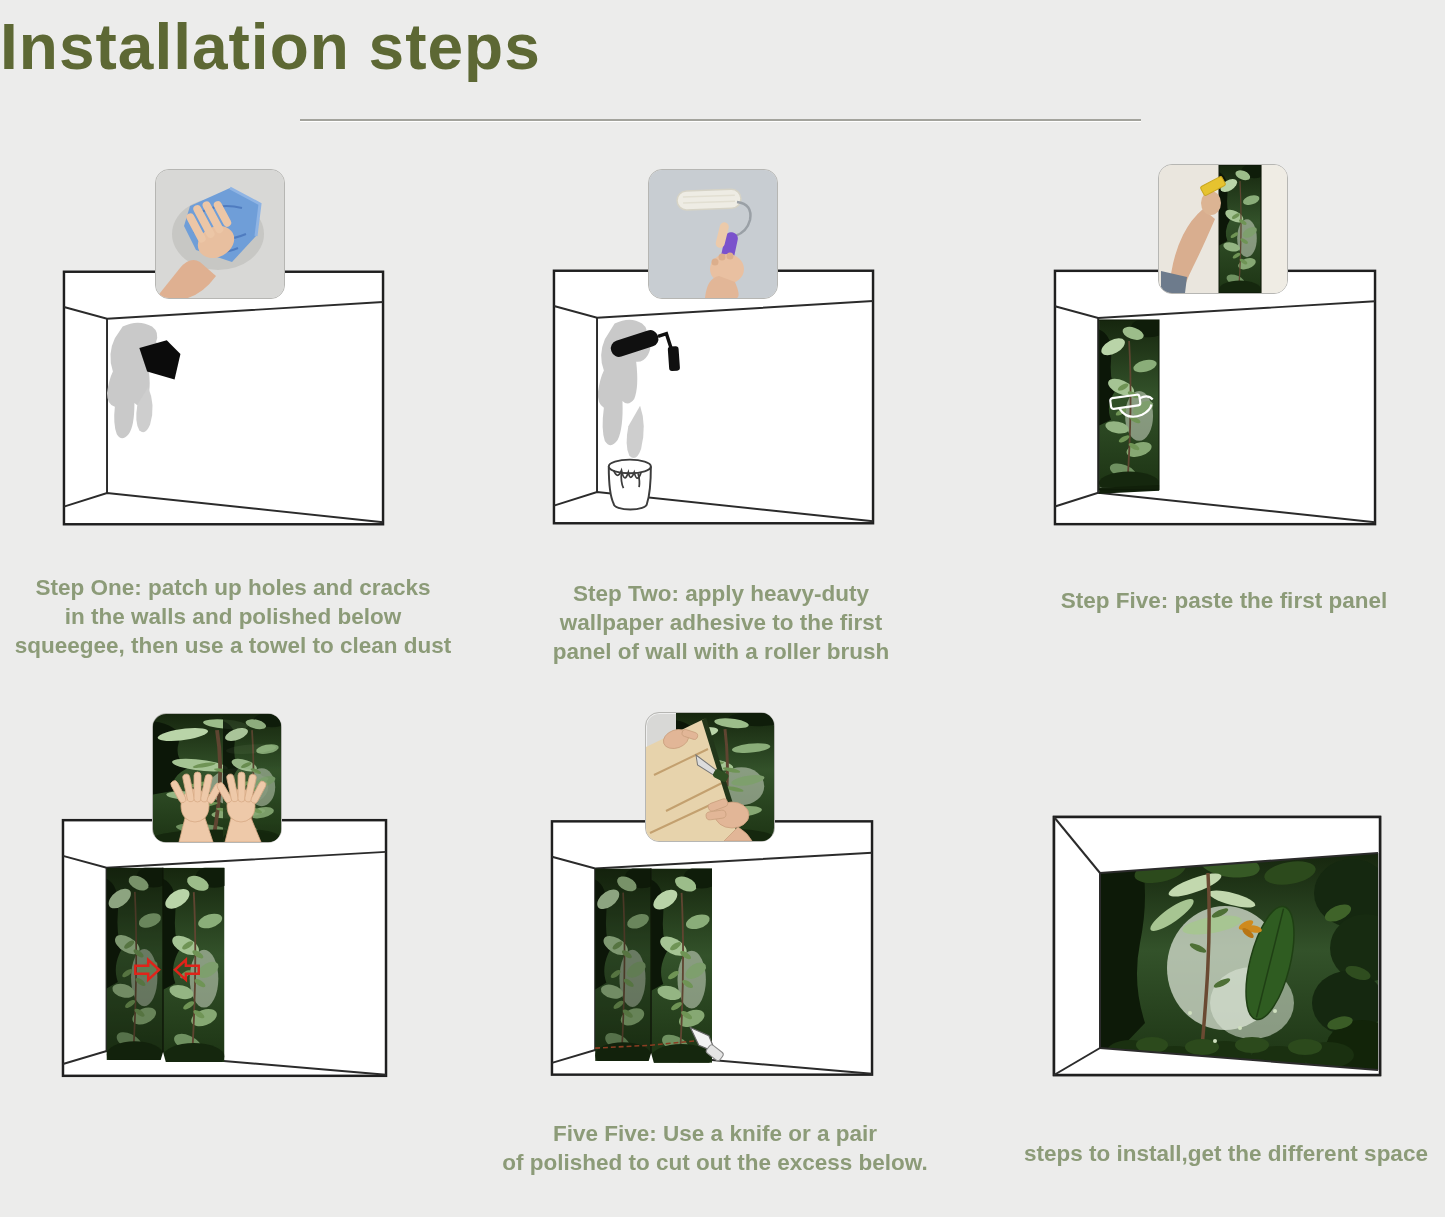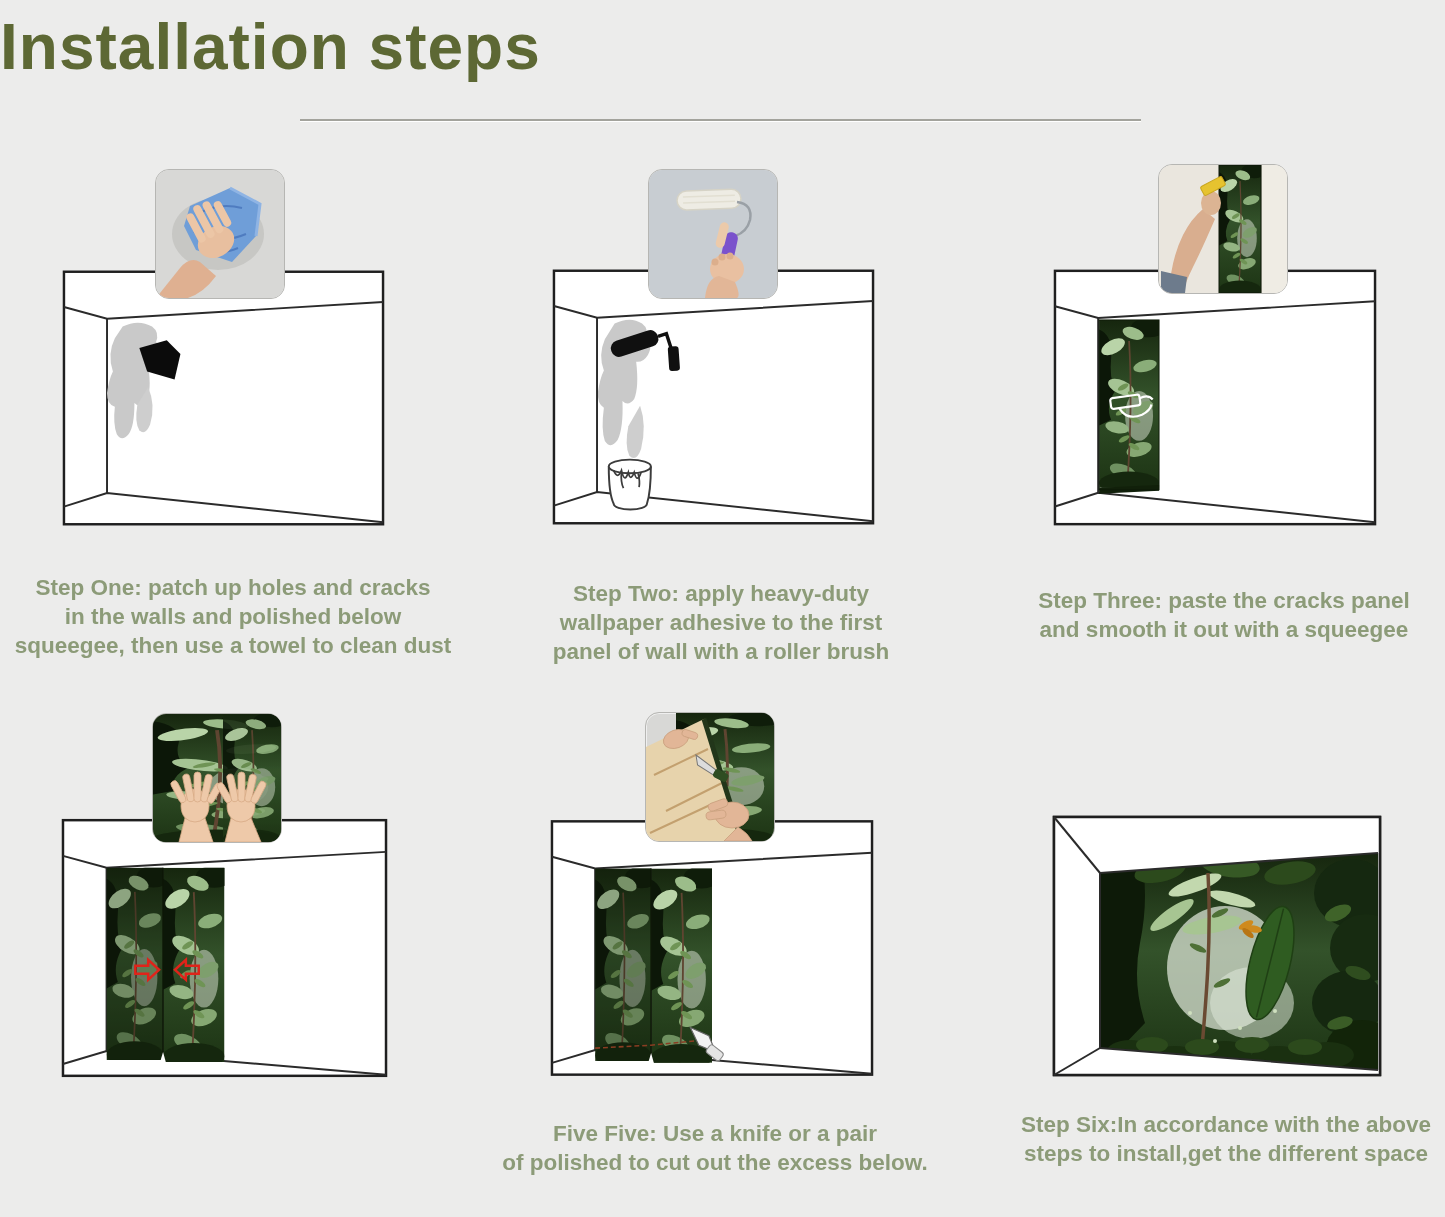--- a/index.html
+++ b/index.html
@@ -231,22 +231,21 @@
       </g>
       <g>
         <path d="M10,128 q2,-34 14,-58 q8,-16 20,-26 l12,10 q-12,28 -22,48 q-8,16 -10,26 z" fill="#d9ae8f"></path>
         <polygon points="2,106 28,112 26,128 2,128" fill="#6d7b8c"></polygon>
         <ellipse cx="52" cy="38" rx="10" ry="12" fill="#dcb493"></ellipse>
         <rect x="42" y="16" width="24" height="10" rx="2" fill="#e6c32f" stroke="#c9a61e" transform="rotate(-28 54 21)"></rect>
       </g>
     </svg>
   </div>
   <div class="caption" style="left:984px;top:586px;">
-    <span>Step Three: paste the cracks panel</span><br>
-    <span>and smooth it out with a squeegee</span>
+    <span>Step Five: paste the first panel</span><br>
   </div>
 
   <div class="art" style="left:61px;top:817px;width:327px;height:262px;">
     <svg viewBox="0 0 330 262">
       <rect x="2" y="2" width="326" height="258" fill="#ffffff" stroke="#1f1f1f" stroke-width="2.5"></rect>
       <polyline points="2,38 46,50 328,34" fill="none" stroke="#2b2b2b" stroke-width="2"></polyline>
       <line x1="46" y1="50" x2="46" y2="235" stroke="#2b2b2b" stroke-width="2"></line>
       <polyline points="2,248 46,235 328,259" fill="none" stroke="#2b2b2b" stroke-width="2"></polyline>
       <g>
         <use href="#foliage" x="46" y="50" width="57" height="194"></use>
@@ -346,17 +345,17 @@
       <polygon points="2,2 48,58 48,233 2,260" fill="#ffffff"></polygon>
       <rect x="2" y="2" width="326" height="258" fill="none" stroke="#1f1f1f" stroke-width="2.5"></rect>
       <line x1="2" y1="2" x2="48" y2="58" stroke="#2b2b2b" stroke-width="2"></line>
       <line x1="2" y1="260" x2="48" y2="233" stroke="#2b2b2b" stroke-width="2"></line>
       <line x1="48" y1="58" x2="48" y2="233" stroke="#2b2b2b" stroke-width="2"></line>
       <line x1="48" y1="58" x2="326" y2="38" stroke="#2b2b2b" stroke-width="2"></line>
       <line x1="48" y1="233" x2="326" y2="255" stroke="#2b2b2b" stroke-width="2"></line>
     </svg>
   </div>
   <div class="caption" style="left:986px;top:1110px;">
-    <span>Step Six:In accordance with the above</span><br>
+    <br>
     <span>steps to install,get the different space</span>
   </div>
 
 </div>
 
 </body></html>

